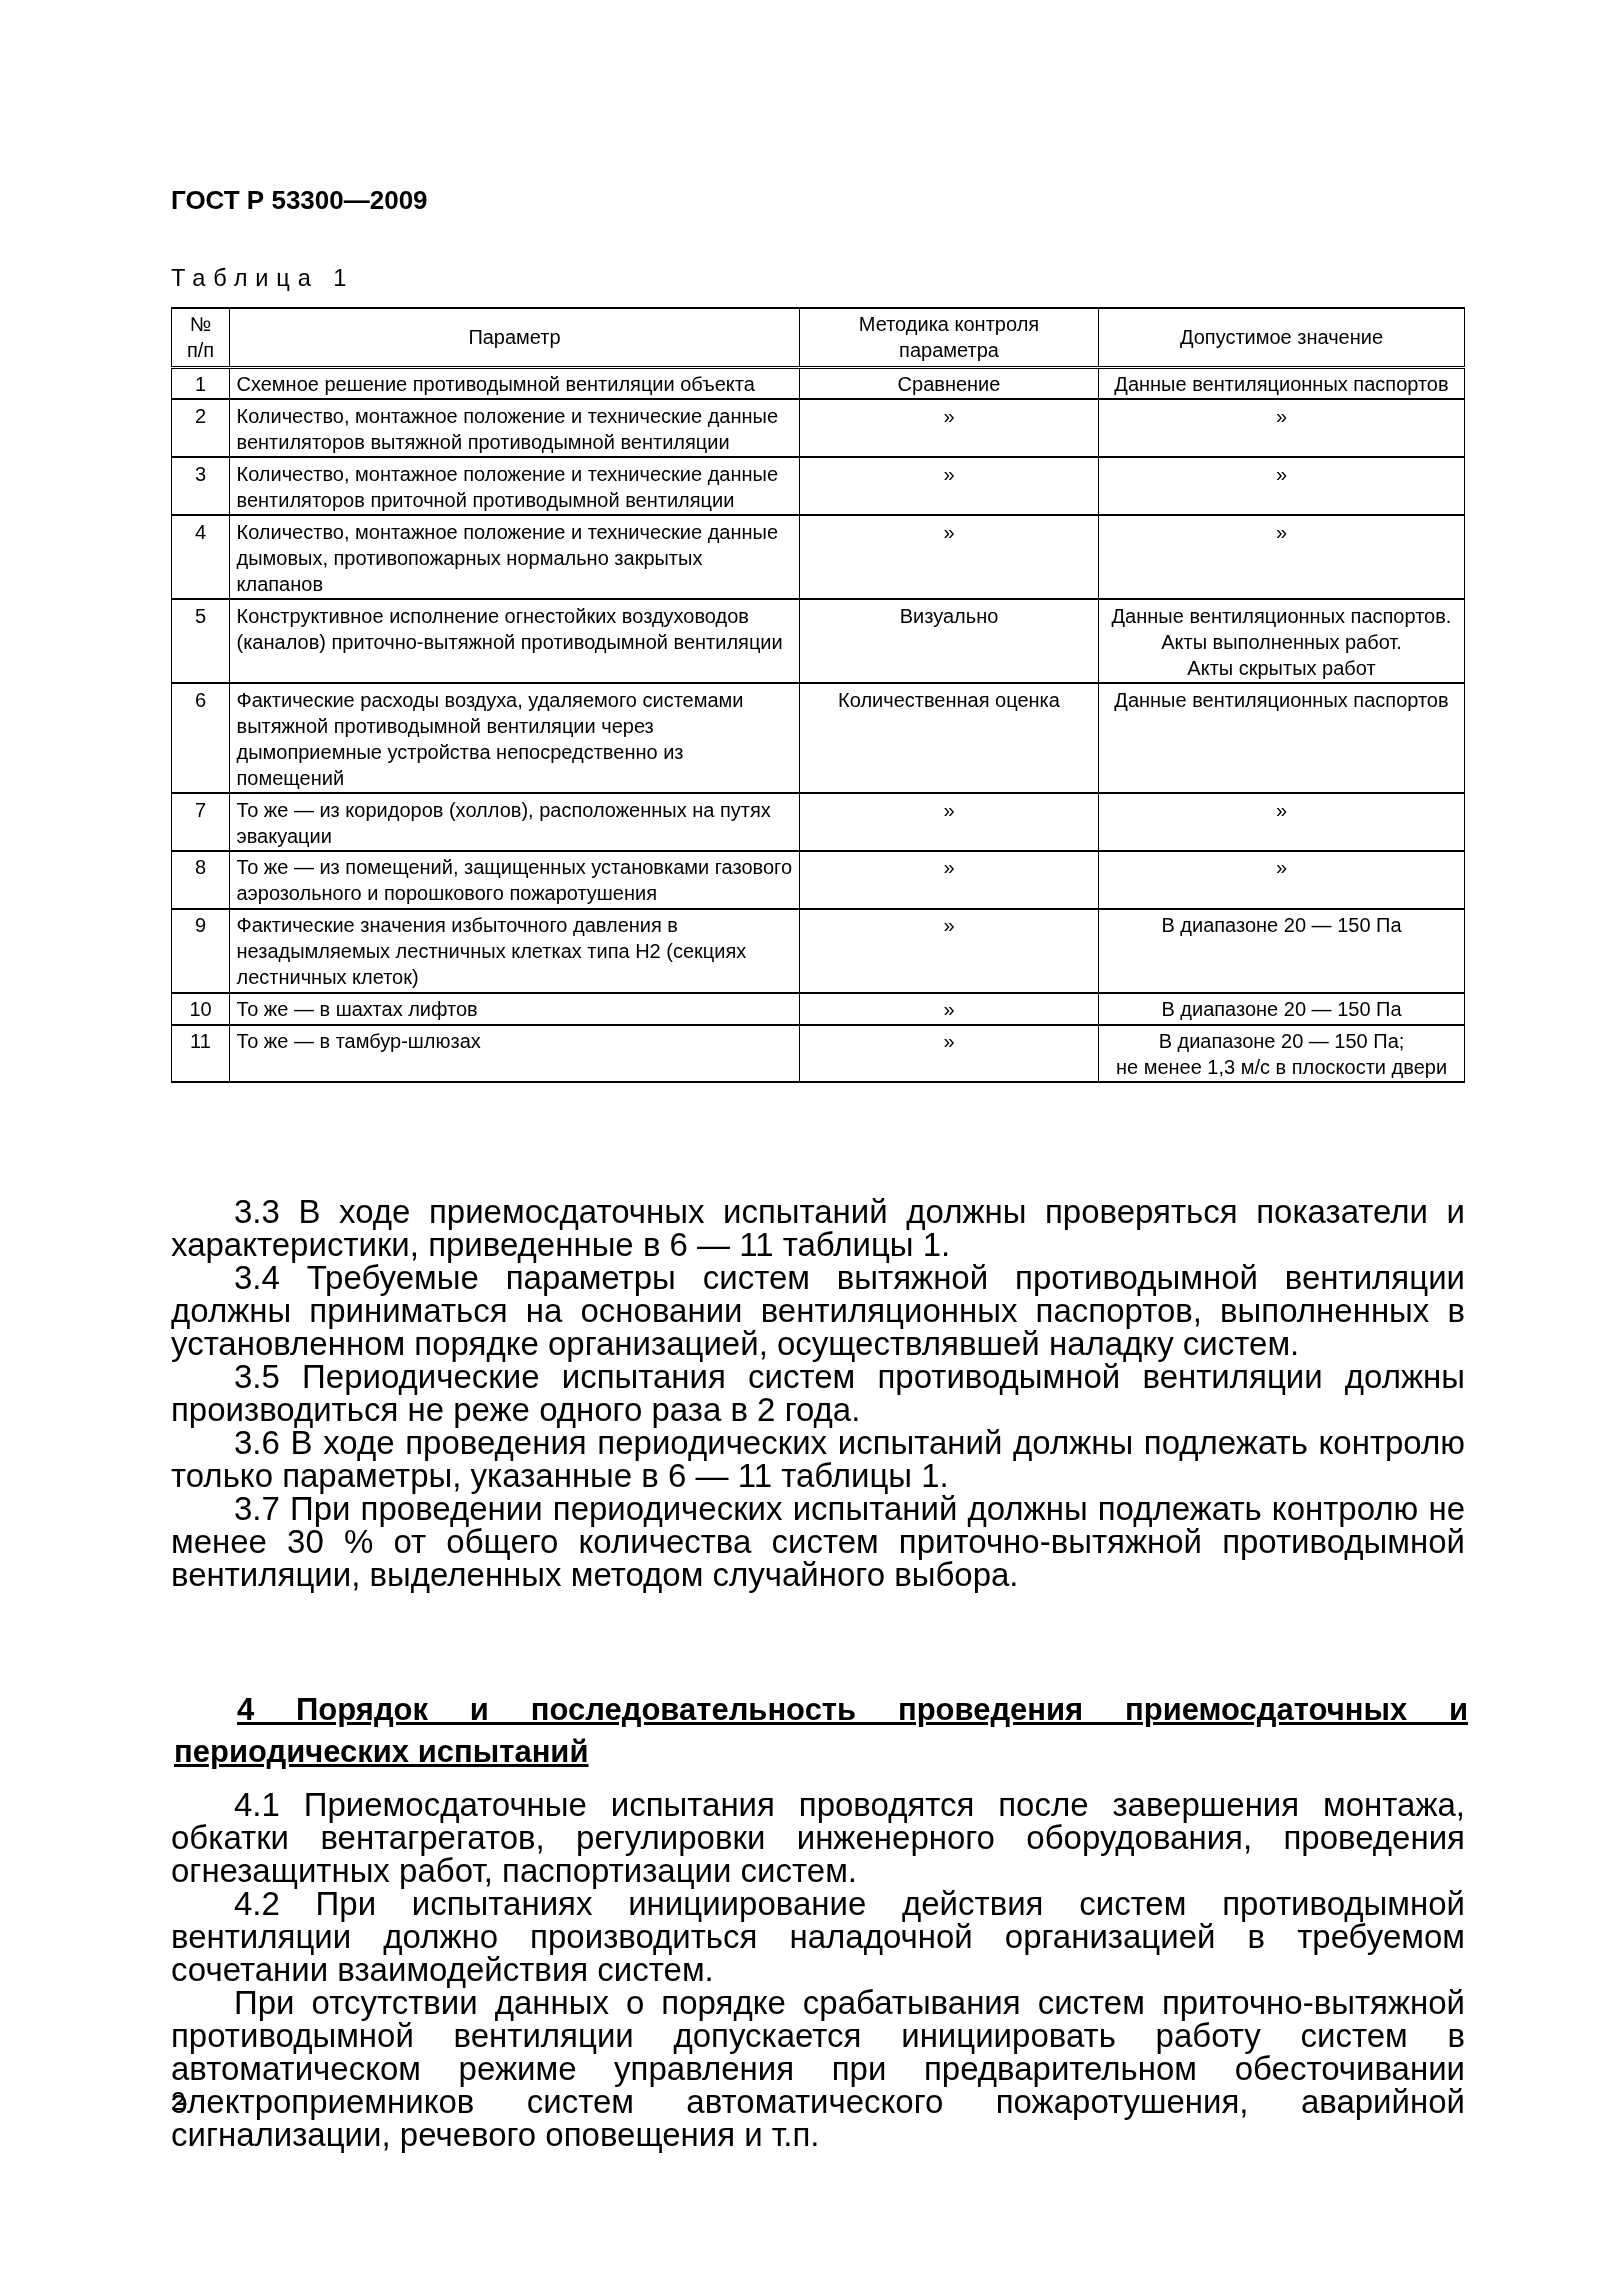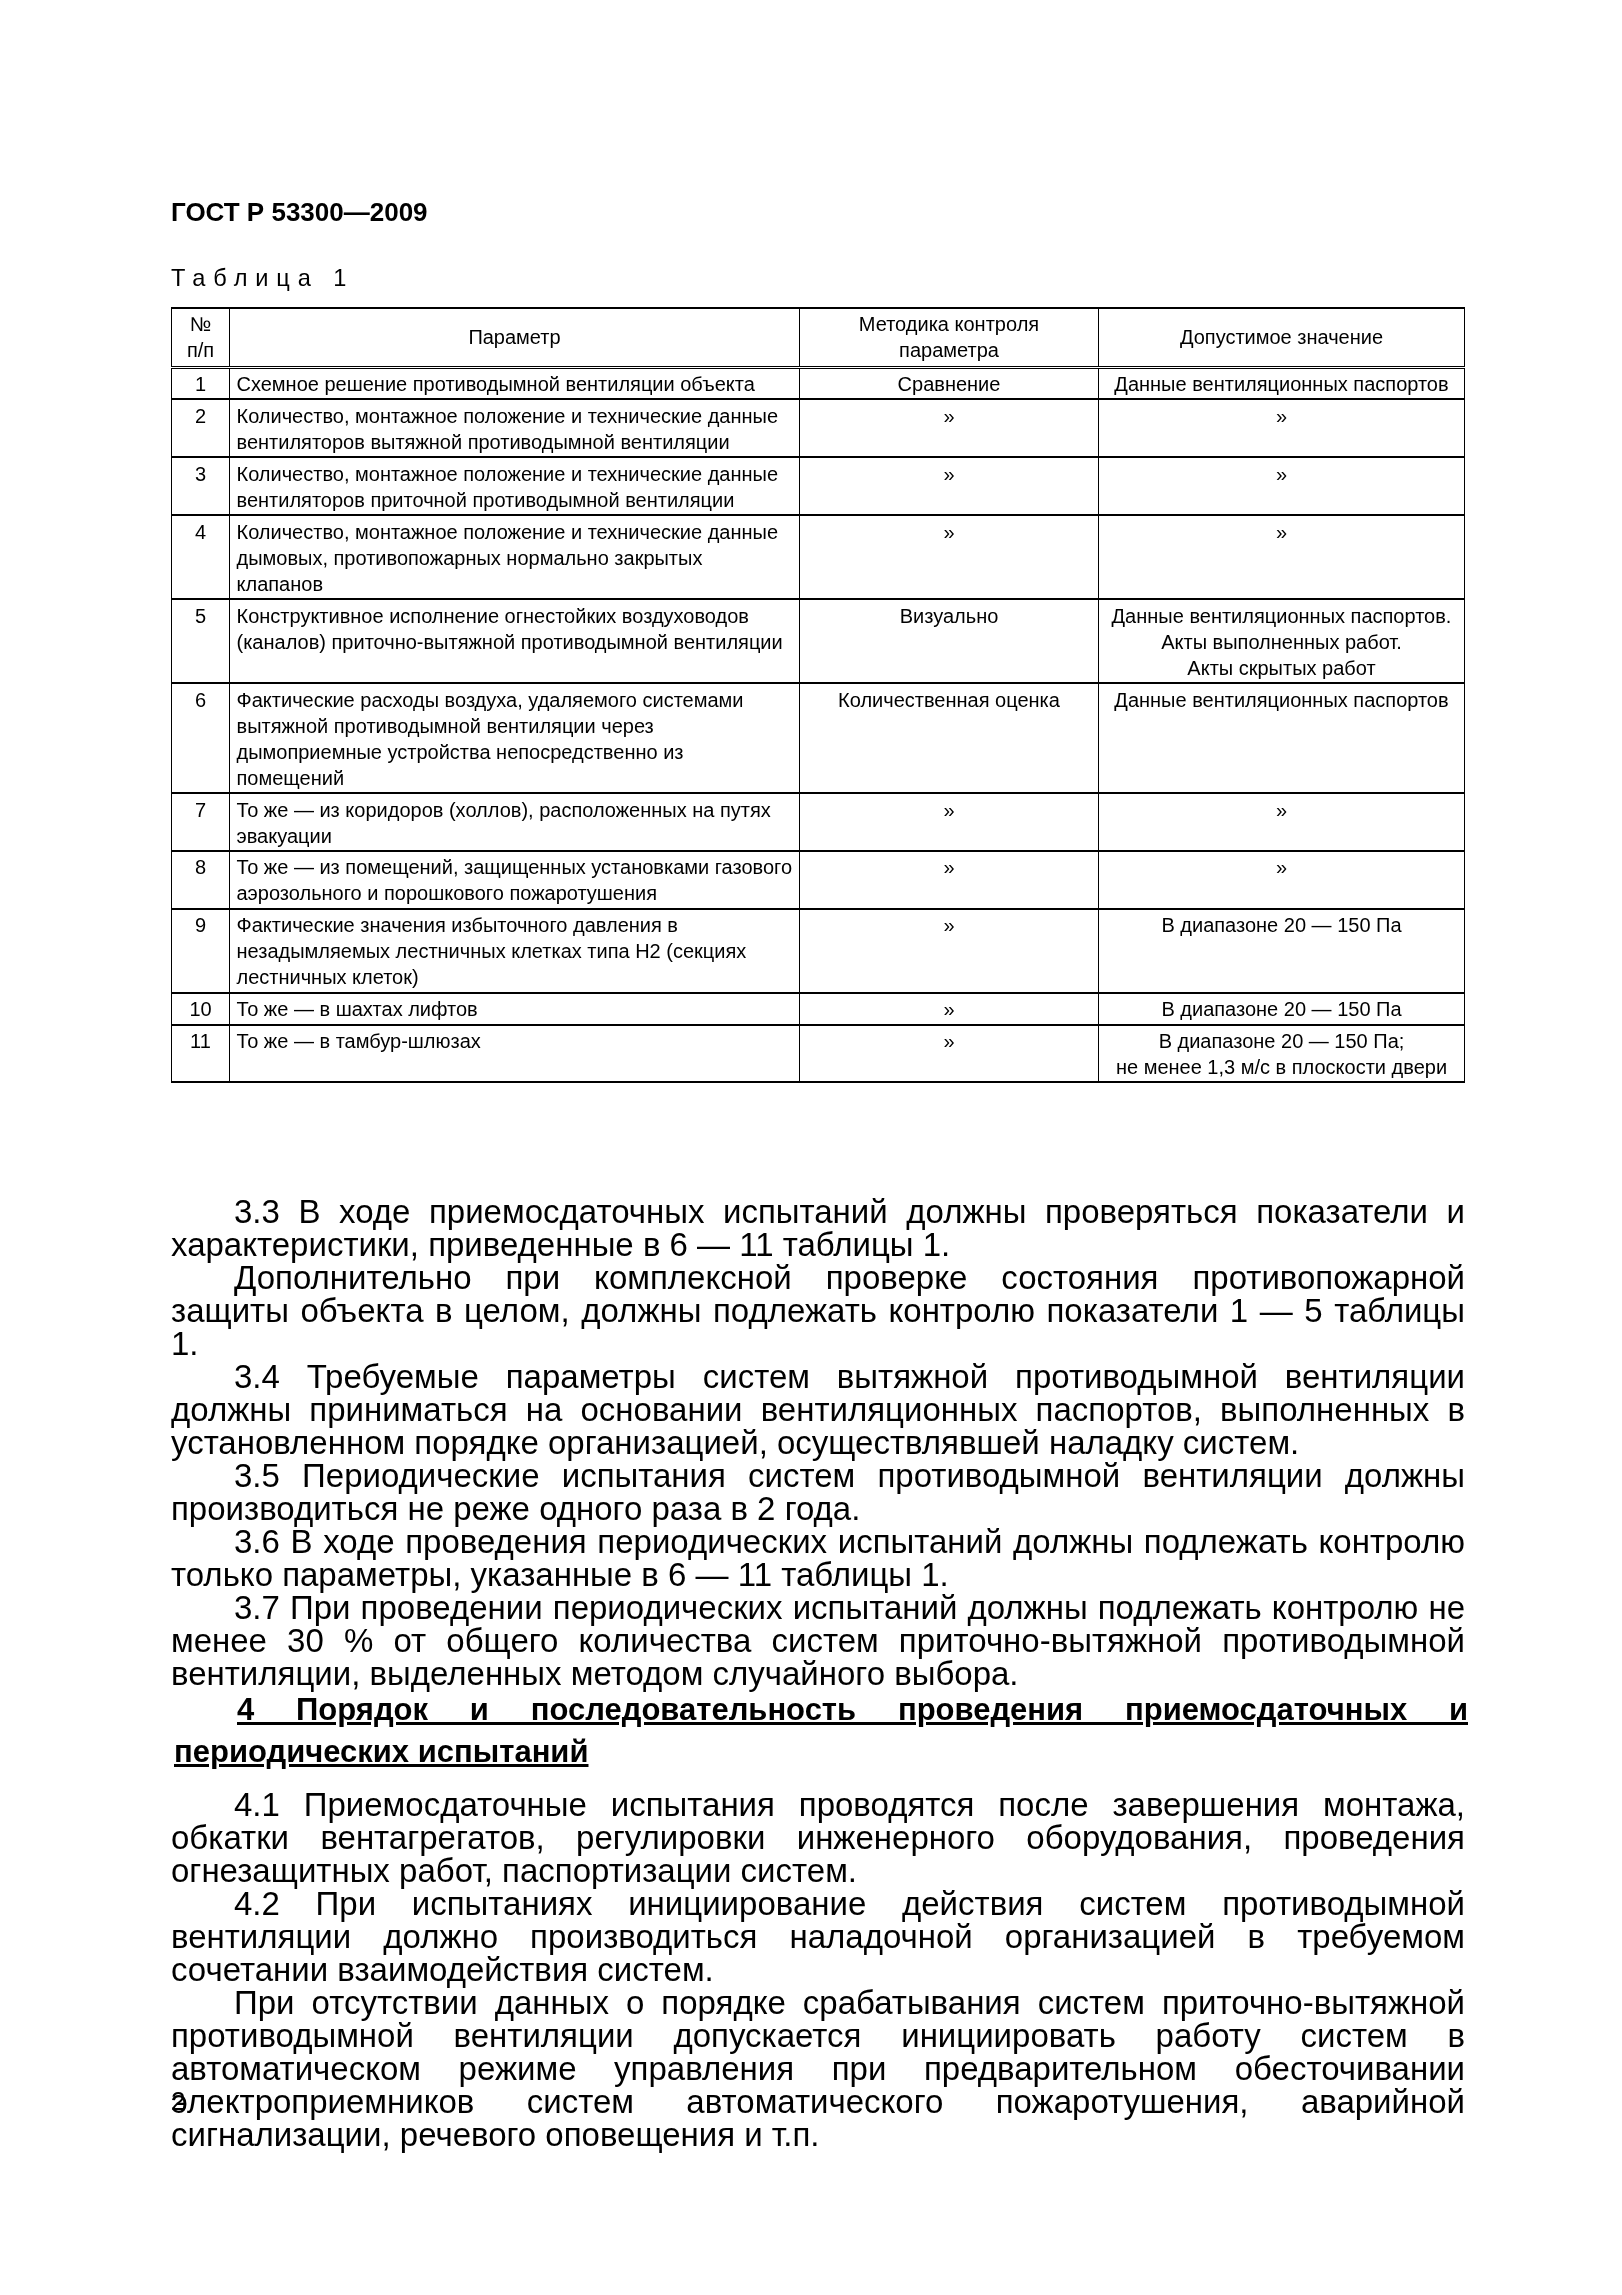--- a/index.html
+++ b/index.html
@@ -1,19 +1,19 @@
 <!DOCTYPE html>
 <html style="font-size:10.5px"><head>
 <meta charset="utf-8">
 <style>
   html, body { margin: 0; padding: 0; background: #ffffff; }
   body { width: 1622px; height: 2295px; position: relative; overflow: hidden;
          font-family: "Liberation Sans", sans-serif; color: #000; }
   .doc-code { position: absolute; left: 171px; top: 185px; font-size: 26px; font-weight: bold;
-              letter-spacing: 0px; margin-top: 12px; }
+              letter-spacing: 0px; }
   .table-caption { position: absolute; left: 171px; top: 265px; font-size: 23.6px; letter-spacing: 7.9px; }
   table.main { position: absolute; left: 171px; top: 307px; width: 1294px;
                border-collapse: collapse; font-size: 20px; line-height: 26px; }
   table.main th, table.main td { border-left: 1px solid #000; border-right: 1px solid #000;
                vertical-align: top; padding: 2.6px 6.5px 1.3px 6.5px; }
   table.main thead th { font-weight: normal; text-align: center; vertical-align: middle;
                border-top: 2.6px solid #000; border-bottom: 2.6px double #000; height: 54px; padding-top: 1.3px; }
   table.main thead tr { border-bottom: 3.9px double #000; }
   table.main tbody td { border-bottom: 2px solid #000; }
   table.main tbody tr:last-child td { border-bottom: 2.6px solid #000; }
@@ -112,21 +112,20 @@
         <td class="c-param" style="white-space: pre-line;">То же — в тамбур-шлюзах</td>
         <td class="c-method" style="white-space: pre-line;">»</td>
         <td class="c-value" style="white-space: pre-line;">В диапазоне 20 — 150 Па;
 не менее 1,3 м/с в плоскости двери</td>
       </tr>
     </tbody>
 </table>
 
 <div class="body-text" style="top:1195px">
   <p>3.3 В ходе приемосдаточных испытаний должны проверяться показатели и характеристики, приведенные в 6 — 11 таблицы 1.</p>
-  <p>Дополнительно при комплексной проверке состояния противопожарной защиты объекта в целом, должны подлежать контролю показатели 1 — 5 таблицы 1.</p>
   <p>3.4 Требуемые параметры систем вытяжной противодымной вентиляции должны приниматься на основании вентиляционных паспортов, выполненных в установленном порядке организацией, осуществлявшей наладку систем.</p>
   <p>3.5 Периодические испытания систем противодымной вентиляции должны производиться не реже одного раза в 2 года.</p>
   <p>3.6 В ходе проведения периодических испытаний должны подлежать контролю только параметры, указанные в 6 — 11 таблицы 1.</p>
   <p>3.7 При проведении периодических испытаний должны подлежать контролю не менее 30 % от общего количества систем приточно-вытяжной противодымной вентиляции, выделенных методом случайного выбора.</p>
 </div>
 
 <h2 class="section-heading">4 Порядок и последовательность проведения приемосдаточных и периодических испытаний</h2>
 
 <div class="body-text" style="top:1788px">
   <p>4.1 Приемосдаточные испытания проводятся после завершения монтажа, обкатки вентагрегатов, регулировки инженерного оборудования, проведения огнезащитных работ, паспортизации систем.</p>

